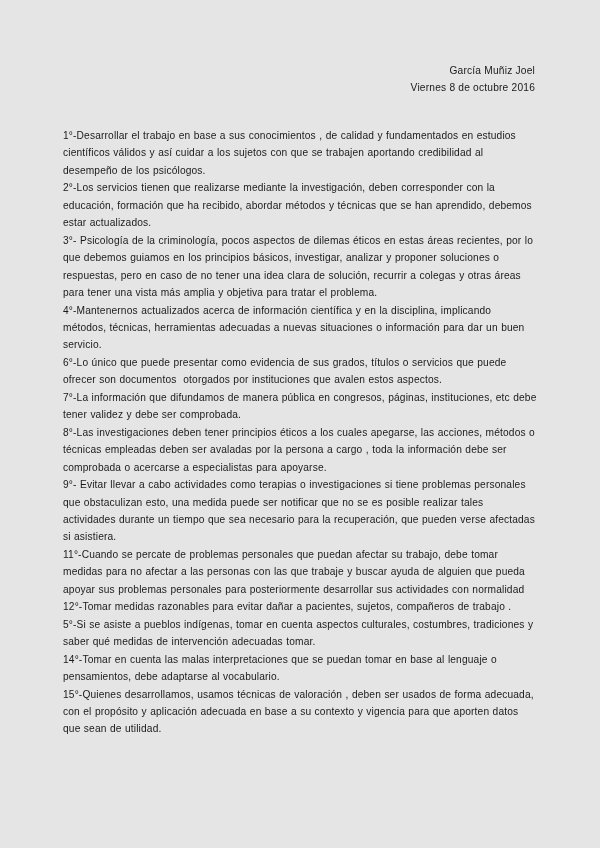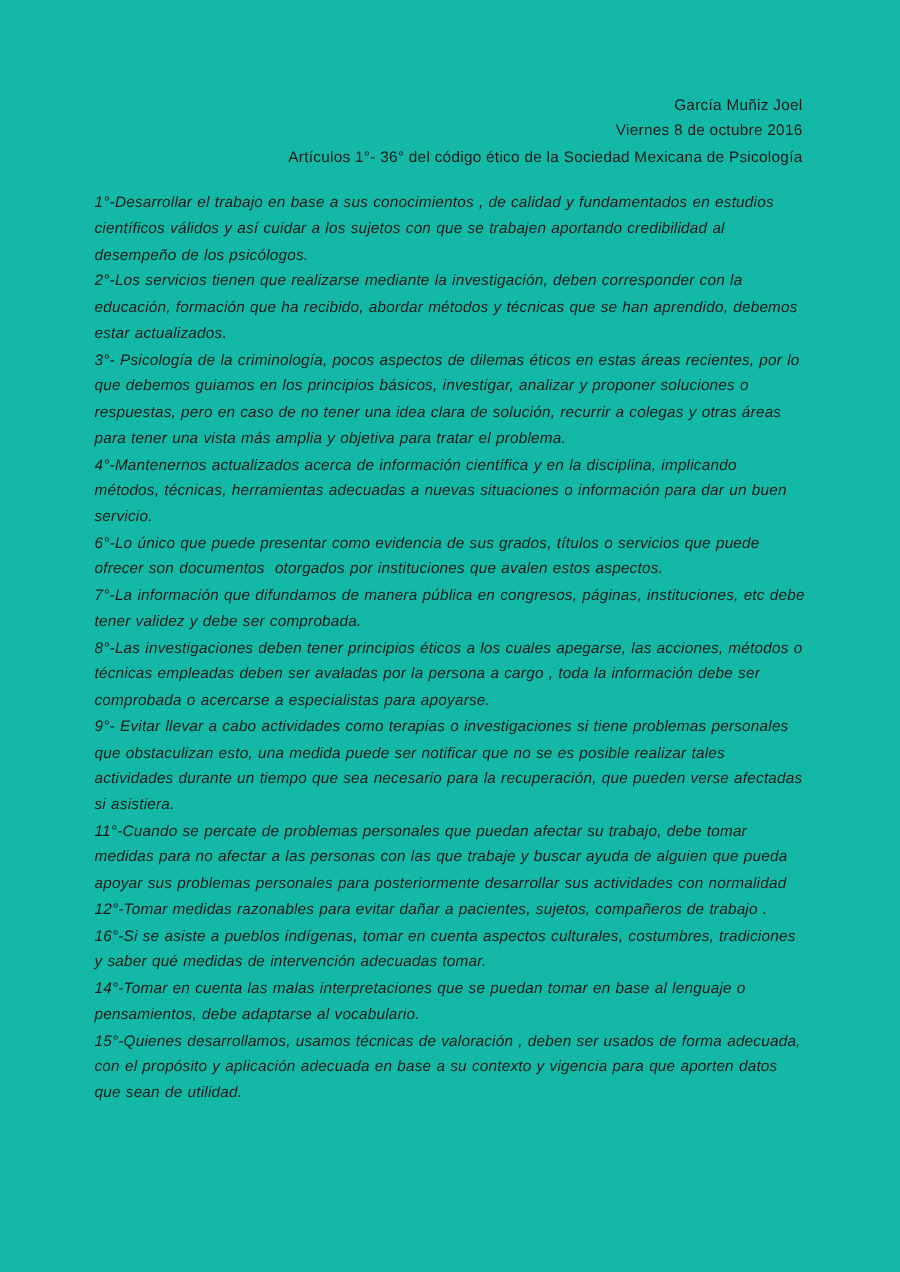--- a/index.html
+++ b/index.html
@@ -14,21 +14,21 @@
     overflow: hidden;
     font-family: "Liberation Sans", "DejaVu Sans", sans-serif;
     color: #1a1a1a;
     -webkit-font-smoothing: antialiased;
   }
 
   .page {
     position: relative;
     width: 600px;
     height: 848px;
-    background: #14b8a6;
+    background: #e5e5e5;
     box-sizing: border-box;
   }
 
   
   .doc-header {
     position: absolute;
     left: 63px;
     top: 62px;
     width: 472px;
     text-align: right;
@@ -62,44 +62,42 @@
   }
   .article {
     font-size: 10.2px;
     line-height: 17.45px;
     letter-spacing: 0.015em;
     text-align: left;
     margin: 0;
     color: #1a1a1a;
     word-spacing: 0.04em;
     white-space: pre-wrap;
-    font-style: italic;
   }
 </style>
 </head>
 <body>
 
 <div class="page">
 
   <div class="doc-header">
     <span class="hline">García Muñiz Joel</span>
     <span class="hline">Viernes 8 de octubre 2016</span>
   </div>
 
-  <div class="doc-title">Artículos 1°- 36° del código ético de la Sociedad Mexicana de Psicología</div>
 
   <div class="doc-body">
     <p class="article">1°-Desarrollar el trabajo en base a sus conocimientos , de calidad y fundamentados en estudios científicos válidos y así cuidar a los sujetos con que se trabajen aportando credibilidad al desempeño de los psicólogos.</p>
     <p class="article">2°-Los servicios tienen que realizarse mediante la investigación, deben corresponder con la educación, formación que ha recibido, abordar métodos y técnicas que se han aprendido, debemos estar actualizados.</p>
     <p class="article">3°- Psicología de la criminología, pocos aspectos de dilemas éticos en estas áreas recientes, por lo que debemos guiamos en los principios básicos, investigar, analizar y proponer soluciones o respuestas, pero en caso de no tener una idea clara de solución, recurrir a colegas y otras áreas para tener una vista más amplia y objetiva para tratar el problema.</p>
     <p class="article">4°-Mantenernos actualizados acerca de información científica y en la disciplina, implicando métodos, técnicas, herramientas adecuadas a nuevas situaciones o información para dar un buen servicio.</p>
     <p class="article">6°-Lo único que puede presentar como evidencia de sus grados, títulos o servicios que puede ofrecer son documentos  otorgados por instituciones que avalen estos aspectos.</p>
     <p class="article">7°-La información que difundamos de manera pública en congresos, páginas, instituciones, etc debe tener validez y debe ser comprobada.</p>
     <p class="article">8°-Las investigaciones deben tener principios éticos a los cuales apegarse, las acciones, métodos o técnicas empleadas deben ser avaladas por la persona a cargo , toda la información debe ser comprobada o acercarse a especialistas para apoyarse.</p>
     <p class="article">9°- Evitar llevar a cabo actividades como terapias o investigaciones si tiene problemas personales que obstaculizan esto, una medida puede ser notificar que no se es posible realizar tales actividades durante un tiempo que sea necesario para la recuperación, que pueden verse afectadas si asistiera.</p>
     <p class="article">11°-Cuando se percate de problemas personales que puedan afectar su trabajo, debe tomar medidas para no afectar a las personas con las que trabaje y buscar ayuda de alguien que pueda apoyar sus problemas personales para posteriormente desarrollar sus actividades con normalidad</p>
     <p class="article">12°-Tomar medidas razonables para evitar dañar a pacientes, sujetos, compañeros de trabajo .</p>
-    <p class="article">16°-Si se asiste a pueblos indígenas, tomar en cuenta aspectos culturales, costumbres, tradiciones y saber qué medidas de intervención adecuadas tomar.</p>
+    <p class="article">5°-Si se asiste a pueblos indígenas, tomar en cuenta aspectos culturales, costumbres, tradiciones y saber qué medidas de intervención adecuadas tomar.</p>
     <p class="article">14°-Tomar en cuenta las malas interpretaciones que se puedan tomar en base al lenguaje o pensamientos, debe adaptarse al vocabulario.</p>
     <p class="article">15°-Quienes desarrollamos, usamos técnicas de valoración , deben ser usados de forma adecuada, con el propósito y aplicación adecuada en base a su contexto y vigencia para que aporten datos que sean de utilidad.</p>
   </div>
 
 </div>
 
 </body></html>

